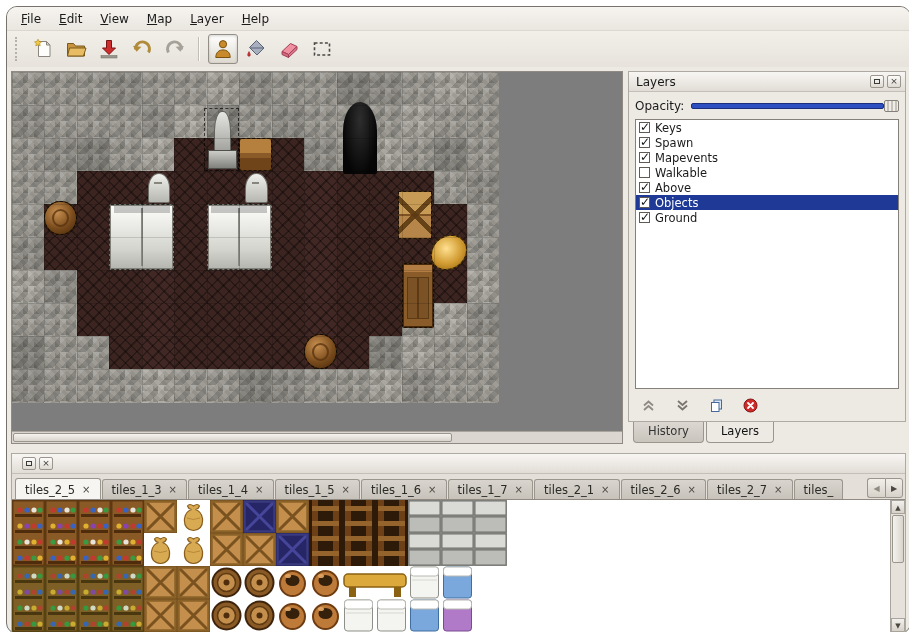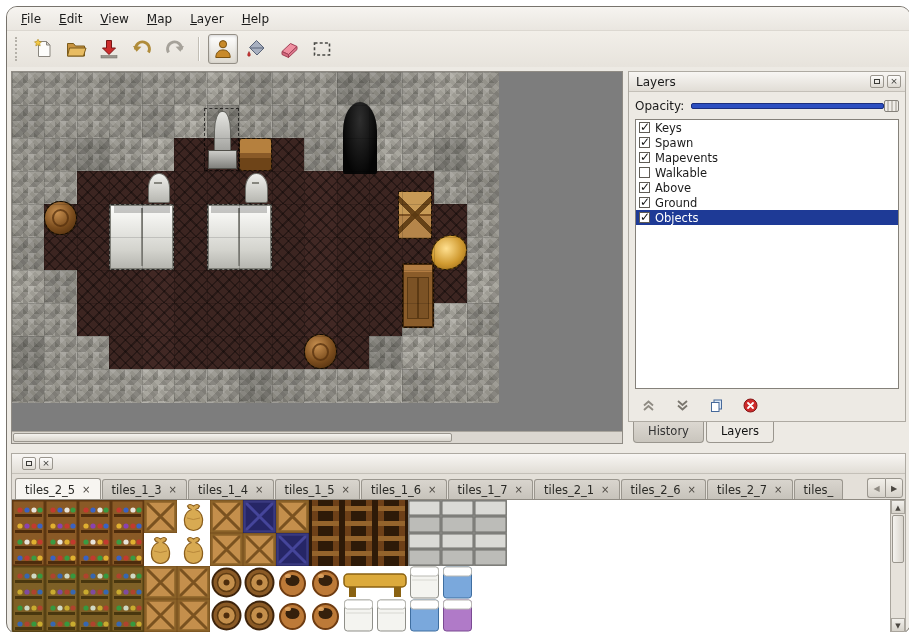--- a/index.html
+++ b/index.html
@@ -428,27 +428,27 @@
               <span>Mapevents</span>
             </div>
             <div class="layer-row">
               <span class="checkbox"></span>
               <span>Walkable</span>
             </div>
             <div class="layer-row">
               <span class="checkbox checked"></span>
               <span>Above</span>
             </div>
+            <div class="layer-row selected">
+              <span class="checkbox checked"></span>
+              <span>Objects</span>
+            </div>
             <div class="layer-row">
               <span class="checkbox checked"></span>
               <span>Ground</span>
-            </div>
-            <div class="layer-row selected">
-              <span class="checkbox checked"></span>
-              <span>Objects</span>
             </div>
           </div>
           <div class="layer-toolbar">
             <span class="ltb-btn">
               <svg viewBox="0 0 15 15" width="15" height="15">
                 <path d="M3 7.5 L7.5 3.5 L12 7.5" fill="none" stroke="#8f8b83" stroke-width="1.8"></path>
                 <path d="M3 12 L7.5 8 L12 12" fill="none" stroke="#8f8b83" stroke-width="1.8"></path>
               </svg>
             </span>
             <span class="ltb-btn">

